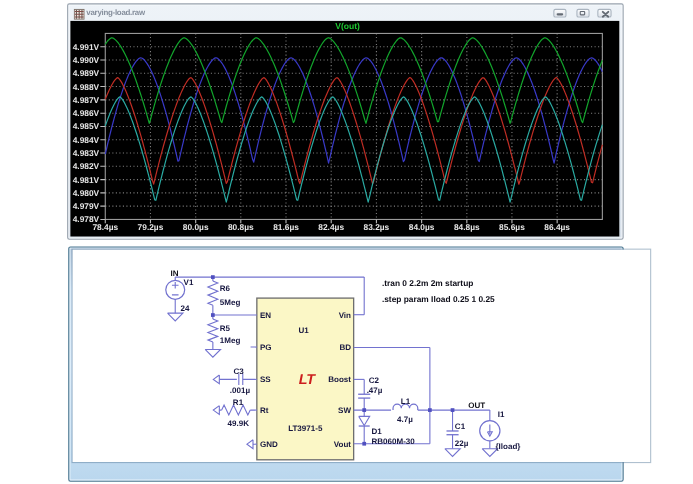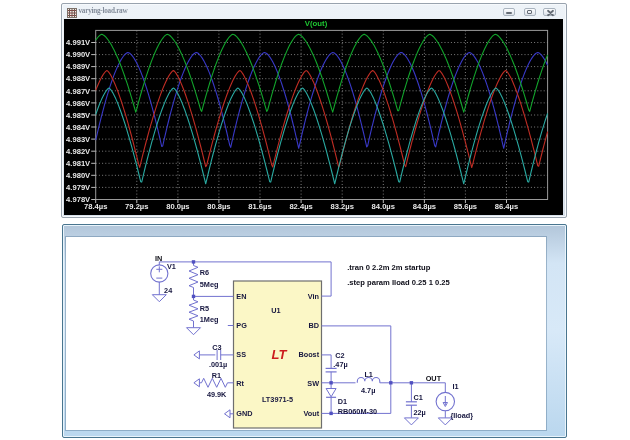--- a/index.html
+++ b/index.html
@@ -1,16 +1,16 @@
 <!DOCTYPE html>
 <html><head><meta charset="utf-8"><style>
 html,body{margin:0;padding:0;background:#fff;width:630px;height:440px;overflow:hidden}
 *{box-sizing:border-box}
 .win{position:absolute;border-radius:2px}
-.tbar{position:absolute;left:0;top:0;right:0;height:16px;font-family:Liberation Serif, serif;font-size:7.2px;font-weight:bold}
+.tbar{position:absolute;left:0;top:0;right:0;height:16px;font-family:Liberation Sans, sans-serif;font-size:7.2px;font-weight:bold}
 .cap{position:absolute;top:3.5px;left:16.5px;white-space:nowrap;letter-spacing:-0.25px}
 .btn{position:absolute;border-radius:2px}
 </style></head><body>
 
 <div class="win" style="left:61px;top:2.5px;width:506px;height:215px;background:linear-gradient(#eef3f8,#d8e1eb);border:1px solid #99a3ae;box-shadow:inset 0 0 0 1px #f6f9fc">
   <div class="tbar" style="color:#848d9b">
     <svg style="position:absolute;left:4.5px;top:4px" width="10" height="10" viewBox="0 0 10 10">
       <rect x="0.5" y="0.5" width="9" height="9" fill="#efe9e4" stroke="#7d726a"></rect>
       <path d="M1 2.5 H9 M1 5 H9 M1 7.5 H9" stroke="#8a4340" stroke-width="1"></path>
       <path d="M2.5 1 V9 M5 1 V9 M7.5 1 V9" stroke="#6b5a52" stroke-width="1"></path>
@@ -109,21 +109,21 @@
 <polyline fill="none" stroke="#12a52c" stroke-width="1.1" stroke-linejoin="round" points="31.7,21.3 32.7,19.8 33.7,18.5 34.7,17.3 35.7,16.4 36.7,15.7 37.7,15.3 38.7,15.6 39.7,16.2 40.7,17.0 41.7,17.9 42.7,19.1 43.7,20.3 44.7,21.7 45.7,23.2 46.7,24.8 47.7,26.6 48.7,28.4 49.7,30.3 50.7,32.3 51.7,34.4 52.7,36.7 53.7,38.9 54.7,41.3 55.7,43.8 56.7,46.3 57.7,48.9 58.7,51.6 59.7,54.4 60.7,57.3 61.7,60.2 62.7,63.2 63.7,66.2 64.7,69.3 65.7,72.5 66.7,75.8 67.7,79.1 68.7,82.5 69.7,86.0 70.7,89.5 71.7,93.1 72.7,90.1 73.7,86.4 74.7,82.7 75.7,79.1 76.7,75.5 77.7,72.0 78.7,68.6 79.7,65.3 80.7,62.1 81.7,58.9 82.7,55.8 83.7,52.8 84.7,49.9 85.7,47.0 86.7,44.3 87.7,41.6 88.7,39.1 89.7,36.6 90.7,34.2 91.7,31.9 92.7,29.8 93.7,27.7 94.7,25.8 95.7,23.9 96.7,22.2 97.7,20.7 98.7,19.3 99.7,18.0 100.7,16.9 101.7,16.1 102.7,15.5 103.7,15.4 104.7,15.8 105.7,16.5 106.7,17.3 107.7,18.4 108.7,19.6 109.7,20.9 110.7,22.3 111.7,23.8 112.7,25.5 113.7,27.3 114.7,29.1 115.7,31.1 116.7,33.2 117.7,35.3 118.7,37.6 119.7,39.9 120.7,42.3 121.7,44.8 122.7,47.4 123.7,50.0 124.7,52.7 125.7,55.5 126.7,58.4 127.7,61.4 128.7,64.4 129.7,67.5 130.7,70.6 131.7,73.8 132.7,77.1 133.7,80.5 134.7,83.9 135.7,87.4 136.7,90.9 137.7,92.4 138.7,88.6 139.7,84.9 140.7,81.2 141.7,77.6 142.7,74.1 143.7,70.7 144.7,67.3 145.7,64.0 146.7,60.8 147.7,57.7 148.7,54.6 149.7,51.6 150.7,48.7 151.7,45.9 152.7,43.2 153.7,40.6 154.7,38.1 155.7,35.6 156.7,33.3 157.7,31.1 158.7,28.9 159.7,26.9 160.7,25.0 161.7,23.2 162.7,21.6 163.7,20.1 164.7,18.7 165.7,17.6 166.7,16.6 167.7,15.8 168.7,15.3 169.7,15.5 170.7,16.0 171.7,16.8 172.7,17.7 173.7,18.8 174.7,20.1 175.7,21.4 176.7,22.9 177.7,24.5 178.7,26.2 179.7,28.0 180.7,29.9 181.7,31.9 182.7,34.0 183.7,36.2 184.7,38.5 185.7,40.8 186.7,43.3 187.7,45.8 188.7,48.4 189.7,51.1 190.7,53.8 191.7,56.7 192.7,59.6 193.7,62.6 194.7,65.6 195.7,68.7 196.7,71.9 197.7,75.1 198.7,78.5 199.7,81.8 200.7,85.3 201.7,88.8 202.7,92.4 203.7,90.9 204.7,87.1 205.7,83.4 206.7,79.8 207.7,76.2 208.7,72.7 209.7,69.3 210.7,66.0 211.7,62.7 212.7,59.5 213.7,56.4 214.7,53.4 215.7,50.5 216.7,47.6 217.7,44.8 218.7,42.2 219.7,39.6 220.7,37.1 221.7,34.7 222.7,32.4 223.7,30.2 224.7,28.1 225.7,26.1 226.7,24.3 227.7,22.6 228.7,21.0 229.7,19.5 230.7,18.2 231.7,17.1 232.7,16.2 233.7,15.6 234.7,15.3 235.7,15.7 236.7,16.3 237.7,17.2 238.7,18.2 239.7,19.3 240.7,20.6 241.7,22.0 242.7,23.5 243.7,25.2 244.7,26.9 245.7,28.8 246.7,30.7 247.7,32.7 248.7,34.9 249.7,37.1 250.7,39.4 251.7,41.8 252.7,44.3 253.7,46.8 254.7,49.5 255.7,52.2 256.7,55.0 257.7,57.8 258.7,60.8 259.7,63.8 260.7,66.8 261.7,70.0 262.7,73.2 263.7,76.5 264.7,79.8 265.7,83.2 266.7,86.7 267.7,90.2 268.7,93.2 269.7,89.4 270.7,85.6 271.7,81.9 272.7,78.3 273.7,74.8 274.7,71.3 275.7,68.0 276.7,64.7 277.7,61.4 278.7,58.3 279.7,55.2 280.7,52.2 281.7,49.3 282.7,46.5 283.7,43.8 284.7,41.1 285.7,38.6 286.7,36.1 287.7,33.7 288.7,31.5 289.7,29.3 290.7,27.3 291.7,25.4 292.7,23.6 293.7,21.9 294.7,20.4 295.7,19.0 296.7,17.8 297.7,16.7 298.7,15.9 299.7,15.4 300.7,15.4 301.7,15.9 302.7,16.6 303.7,17.5 304.7,18.6 305.7,19.8 306.7,21.1 307.7,22.6 308.7,24.2 309.7,25.8 310.7,27.6 311.7,29.5 312.7,31.5 313.7,33.6 314.7,35.8 315.7,38.0 316.7,40.4 317.7,42.8 318.7,45.3 319.7,47.9 320.7,50.5 321.7,53.3 322.7,56.1 323.7,59.0 324.7,62.0 325.7,65.0 326.7,68.1 327.7,71.3 328.7,74.5 329.7,77.8 330.7,81.2 331.7,84.6 332.7,88.1 333.7,91.7 334.7,91.6 335.7,87.8 336.7,84.1 337.7,80.5 338.7,76.9 339.7,73.4 340.7,70.0 341.7,66.6 342.7,63.4 343.7,60.2 344.7,57.0 345.7,54.0 346.7,51.0 347.7,48.2 348.7,45.4 349.7,42.7 350.7,40.1 351.7,37.6 352.7,35.1 353.7,32.8 354.7,30.6 355.7,28.5 356.7,26.5 357.7,24.7 358.7,22.9 359.7,21.3 360.7,19.8 361.7,18.5 362.7,17.3 363.7,16.4 364.7,15.7 365.7,15.3 366.7,15.6 367.7,16.2 368.7,17.0 369.7,17.9 370.7,19.1 371.7,20.3 372.7,21.7 373.7,23.2 374.7,24.8 375.7,26.6 376.7,28.4 377.7,30.3 378.7,32.3 379.7,34.4 380.7,36.7 381.7,38.9 382.7,41.3 383.7,43.8 384.7,46.3 385.7,48.9 386.7,51.6 387.7,54.4 388.7,57.3 389.7,60.2 390.7,63.2 391.7,66.2 392.7,69.3 393.7,72.5 394.7,75.8 395.7,79.1 396.7,82.5 397.7,86.0 398.7,89.5 399.7,93.1 400.7,90.1 401.7,86.4 402.7,82.7 403.7,79.1 404.7,75.5 405.7,72.0 406.7,68.6 407.7,65.3 408.7,62.1 409.7,58.9 410.7,55.8 411.7,52.8 412.7,49.9 413.7,47.0 414.7,44.3 415.7,41.6 416.7,39.1 417.7,36.6 418.7,34.2 419.7,31.9 420.7,29.8 421.7,27.7 422.7,25.8 423.7,23.9 424.7,22.2 425.7,20.7 426.7,19.3 427.7,18.0 428.7,16.9 429.7,16.1 430.7,15.5 431.7,15.4 432.7,15.8 433.7,16.5 434.7,17.3 435.7,18.4 436.7,19.6 437.7,20.9 438.7,22.3 439.7,23.8 440.7,25.5 441.7,27.3 442.7,29.1 443.7,31.1 444.7,33.2 445.7,35.3 446.7,37.6 447.7,39.9 448.7,42.3 449.7,44.8 450.7,47.4 451.7,50.0 452.7,52.7 453.7,55.5 454.7,58.4 455.7,61.4 456.7,64.4 457.7,67.5 458.7,70.6 459.7,73.8 460.7,77.1 461.7,80.5 462.7,83.9 463.7,87.4 464.7,90.9 465.7,92.4 466.7,88.6 467.7,84.9 468.7,81.2 469.7,77.6 470.7,74.1 471.7,70.7 472.7,67.3 473.7,64.0 474.7,60.8 475.7,57.7 476.7,54.6 477.7,51.6 478.7,48.7 479.7,45.9 480.7,43.2 481.7,40.6 482.7,38.1 483.6,35.9"></polyline>
 <polyline fill="none" stroke="#c02d24" stroke-width="1.1" stroke-linejoin="round" points="31.7,71.3 32.7,68.8 33.7,66.5 34.7,64.2 35.7,62.0 36.7,60.0 37.7,58.1 38.7,56.4 39.7,54.8 40.7,53.5 41.7,52.4 42.7,51.6 43.7,52.0 44.7,53.1 45.7,54.5 46.7,56.1 47.7,58.0 48.7,60.0 49.7,62.2 50.7,64.5 51.7,66.9 52.7,69.4 53.7,72.0 54.7,74.8 55.7,77.6 56.7,80.5 57.7,83.5 58.7,86.6 59.7,89.8 60.7,93.0 61.7,96.4 62.7,99.7 63.7,103.2 64.7,106.7 65.7,110.3 66.7,114.0 67.7,117.7 68.7,121.5 69.7,125.4 70.7,129.3 71.7,133.2 72.7,137.2 73.7,141.3 74.7,145.4 75.7,148.4 76.7,144.3 77.7,140.2 78.7,136.2 79.7,132.2 80.7,128.3 81.7,124.5 82.7,120.7 83.7,117.0 84.7,113.3 85.7,109.7 86.7,106.2 87.7,102.8 88.7,99.4 89.7,96.1 90.7,92.8 91.7,89.7 92.7,86.6 93.7,83.6 94.7,80.7 95.7,77.9 96.7,75.1 97.7,72.5 98.7,69.9 99.7,67.5 100.7,65.2 101.7,63.0 102.7,60.9 103.7,58.9 104.7,57.1 105.7,55.5 106.7,54.1 107.7,52.8 108.7,51.9 109.7,51.6 110.7,52.5 111.7,53.8 112.7,55.4 113.7,57.1 114.7,59.1 115.7,61.2 116.7,63.4 117.7,65.8 118.7,68.2 119.7,70.8 120.7,73.5 121.7,76.3 122.7,79.2 123.7,82.2 124.7,85.2 125.7,88.3 126.7,91.6 127.7,94.9 128.7,98.2 129.7,101.6 130.7,105.1 131.7,108.7 132.7,112.3 133.7,116.0 134.7,119.8 135.7,123.6 136.7,127.5 137.7,131.4 138.7,135.4 139.7,139.5 140.7,143.6 141.7,147.7 142.7,146.1 143.7,142.0 144.7,138.0 145.7,134.0 146.7,130.1 147.7,126.2 148.7,122.4 149.7,118.6 150.7,115.0 151.7,111.3 152.7,107.8 153.7,104.3 154.7,100.9 155.7,97.5 156.7,94.3 157.7,91.1 158.7,88.0 159.7,84.9 160.7,82.0 161.7,79.1 162.7,76.3 163.7,73.7 164.7,71.1 165.7,68.6 166.7,66.2 167.7,64.0 168.7,61.8 169.7,59.8 170.7,57.9 171.7,56.2 172.7,54.7 173.7,53.3 174.7,52.3 175.7,51.6 176.7,52.0 177.7,53.2 178.7,54.6 179.7,56.3 180.7,58.2 181.7,60.2 182.7,62.4 183.7,64.7 184.7,67.1 185.7,69.7 186.7,72.3 187.7,75.0 188.7,77.9 189.7,80.8 190.7,83.8 191.7,86.9 192.7,90.1 193.7,93.4 194.7,96.7 195.7,100.1 196.7,103.6 197.7,107.1 198.7,110.7 199.7,114.4 200.7,118.1 201.7,121.9 202.7,125.7 203.7,129.6 204.7,133.6 205.7,137.6 206.7,141.7 207.7,145.8 208.7,148.0 209.7,143.9 210.7,139.8 211.7,135.8 212.7,131.8 213.7,127.9 214.7,124.1 215.7,120.3 216.7,116.6 217.7,113.0 218.7,109.4 219.7,105.9 220.7,102.4 221.7,99.0 222.7,95.7 223.7,92.5 224.7,89.4 225.7,86.3 226.7,83.3 227.7,80.4 228.7,77.6 229.7,74.9 230.7,72.2 231.7,69.7 232.7,67.3 233.7,65.0 234.7,62.8 235.7,60.7 236.7,58.8 237.7,57.0 238.7,55.4 239.7,53.9 240.7,52.7 241.7,51.8 242.7,51.7 243.7,52.6 244.7,54.0 245.7,55.5 246.7,57.3 247.7,59.3 248.7,61.4 249.7,63.6 250.7,66.0 251.7,68.5 252.7,71.1 253.7,73.8 254.7,76.6 255.7,79.5 256.7,82.5 257.7,85.5 258.7,88.7 259.7,91.9 260.7,95.2 261.7,98.6 262.7,102.0 263.7,105.5 264.7,109.1 265.7,112.7 266.7,116.4 267.7,120.2 268.7,124.0 269.7,127.9 270.7,131.8 271.7,135.8 272.7,139.9 273.7,144.0 274.7,148.1 275.7,145.7 276.7,141.6 277.7,137.6 278.7,133.6 279.7,129.7 280.7,125.8 281.7,122.0 282.7,118.3 283.7,114.6 284.7,111.0 285.7,107.4 286.7,104.0 287.7,100.5 288.7,97.2 289.7,94.0 290.7,90.8 291.7,87.7 292.7,84.6 293.7,81.7 294.7,78.8 295.7,76.1 296.7,73.4 297.7,70.8 298.7,68.4 299.7,66.0 300.7,63.7 301.7,61.6 302.7,59.6 303.7,57.8 304.7,56.1 305.7,54.5 306.7,53.2 307.7,52.2 308.7,51.5 309.7,52.1 310.7,53.3 311.7,54.8 312.7,56.5 313.7,58.4 314.7,60.4 315.7,62.6 316.7,64.9 317.7,67.4 318.7,69.9 319.7,72.6 320.7,75.3 321.7,78.2 322.7,81.1 323.7,84.1 324.7,87.2 325.7,90.4 326.7,93.7 327.7,97.0 328.7,100.4 329.7,103.9 330.7,107.5 331.7,111.1 332.7,114.7 333.7,118.5 334.7,122.3 335.7,126.1 336.7,130.0 337.7,134.0 338.7,138.0 339.7,142.1 340.7,146.2 341.7,147.6 342.7,143.5 343.7,139.4 344.7,135.4 345.7,131.4 346.7,127.5 347.7,123.7 348.7,119.9 349.7,116.2 350.7,112.6 351.7,109.0 352.7,105.5 353.7,102.1 354.7,98.7 355.7,95.4 356.7,92.2 357.7,89.1 358.7,86.0 359.7,83.0 360.7,80.1 361.7,77.3 362.7,74.6 363.7,72.0 364.7,69.5 365.7,67.0 366.7,64.7 367.7,62.6 368.7,60.5 369.7,58.6 370.7,56.8 371.7,55.2 372.7,53.8 373.7,52.6 374.7,51.7 375.7,51.7 376.7,52.8 377.7,54.1 378.7,55.7 379.7,57.5 380.7,59.5 381.7,61.6 382.7,63.9 383.7,66.3 384.7,68.8 385.7,71.4 386.7,74.1 387.7,76.9 388.7,79.8 389.7,82.8 390.7,85.8 391.7,89.0 392.7,92.2 393.7,95.5 394.7,98.9 395.7,102.3 396.7,105.9 397.7,109.4 398.7,113.1 399.7,116.8 400.7,120.6 401.7,124.4 402.7,128.3 403.7,132.2 404.7,136.2 405.7,140.3 406.7,144.4 407.7,148.5 408.7,145.3 409.7,141.2 410.7,137.2 411.7,133.2 412.7,129.3 413.7,125.4 414.7,121.6 415.7,117.9 416.7,114.2 417.7,110.6 418.7,107.1 419.7,103.6 420.7,100.2 421.7,96.9 422.7,93.6 423.7,90.5 424.7,87.4 425.7,84.3 426.7,81.4 427.7,78.6 428.7,75.8 429.7,73.1 430.7,70.6 431.7,68.1 432.7,65.8 433.7,63.5 434.7,61.4 435.7,59.4 436.7,57.6 437.7,55.9 438.7,54.4 439.7,53.1 440.7,52.1 441.7,51.5 442.7,52.2 443.7,53.5 444.7,55.0 445.7,56.7 446.7,58.6 447.7,60.6 448.7,62.8 449.7,65.2 450.7,67.6 451.7,70.2 452.7,72.8 453.7,75.6 454.7,78.5 455.7,81.4 456.7,84.4 457.7,87.6 458.7,90.8 459.7,94.0 460.7,97.4 461.7,100.8 462.7,104.3 463.7,107.8 464.7,111.4 465.7,115.1 466.7,118.9 467.7,122.7 468.7,126.5 469.7,130.4 470.7,134.4 471.7,138.4 472.7,142.5 473.7,146.7 474.7,147.2 475.7,143.1 476.7,139.0 477.7,135.0 478.7,131.0 479.7,127.2 480.7,123.3 481.7,119.6 482.7,115.9 483.6,112.6"></polyline>
 <polyline fill="none" stroke="#2aaaa2" stroke-width="1.1" stroke-linejoin="round" points="31.7,95.6 32.7,92.7 33.7,90.0 34.7,87.3 35.7,84.8 36.7,82.4 37.7,80.1 38.7,78.0 39.7,76.0 40.7,74.2 41.7,72.5 42.7,71.1 43.7,69.9 44.7,69.1 45.7,69.5 46.7,70.6 47.7,72.0 48.7,73.6 49.7,75.5 50.7,77.5 51.7,79.6 52.7,81.9 53.7,84.3 54.7,86.9 55.7,89.5 56.7,92.2 57.7,95.0 58.7,98.0 59.7,101.0 60.7,104.0 61.7,107.2 62.7,110.4 63.7,113.8 64.7,117.1 65.7,120.6 66.7,124.1 67.7,127.7 68.7,131.4 69.7,135.1 70.7,138.9 71.7,142.7 72.7,146.6 73.7,150.5 74.7,154.5 75.7,158.6 76.7,162.7 77.7,163.1 78.7,158.8 79.7,154.6 80.7,150.5 81.7,146.4 82.7,142.4 83.7,138.5 84.7,134.6 85.7,130.8 86.7,127.1 87.7,123.4 88.7,119.8 89.7,116.3 90.7,112.9 91.7,109.6 92.7,106.3 93.7,103.1 94.7,100.0 95.7,97.0 96.7,94.1 97.7,91.3 98.7,88.7 99.7,86.1 100.7,83.6 101.7,81.3 102.7,79.0 103.7,77.0 104.7,75.1 105.7,73.3 106.7,71.8 107.7,70.5 108.7,69.5 109.7,69.1 110.7,70.0 111.7,71.2 112.7,72.8 113.7,74.5 114.7,76.5 115.7,78.5 116.7,80.8 117.7,83.1 118.7,85.6 119.7,88.2 120.7,90.8 121.7,93.6 122.7,96.5 123.7,99.4 124.7,102.5 125.7,105.6 126.7,108.8 127.7,112.1 128.7,115.4 129.7,118.9 130.7,122.4 131.7,125.9 132.7,129.5 133.7,133.2 134.7,137.0 135.7,140.8 136.7,144.6 137.7,148.6 138.7,152.5 139.7,156.6 140.7,160.7 141.7,164.8 142.7,160.9 143.7,156.7 144.7,152.5 145.7,148.4 146.7,144.4 147.7,140.4 148.7,136.5 149.7,132.7 150.7,128.9 151.7,125.2 152.7,121.6 153.7,118.1 154.7,114.6 155.7,111.2 156.7,107.9 157.7,104.7 158.7,101.6 159.7,98.5 160.7,95.6 161.7,92.7 162.7,90.0 163.7,87.3 164.7,84.8 165.7,82.4 166.7,80.1 167.7,78.0 168.7,76.0 169.7,74.2 170.7,72.5 171.7,71.1 172.7,69.9 173.7,69.1 174.7,69.5 175.7,70.6 176.7,72.0 177.7,73.6 178.7,75.5 179.7,77.5 180.7,79.6 181.7,81.9 182.7,84.3 183.7,86.9 184.7,89.5 185.7,92.2 186.7,95.0 187.7,98.0 188.7,101.0 189.7,104.0 190.7,107.2 191.7,110.4 192.7,113.8 193.7,117.1 194.7,120.6 195.7,124.1 196.7,127.7 197.7,131.4 198.7,135.1 199.7,138.9 200.7,142.7 201.7,146.6 202.7,150.5 203.7,154.5 204.7,158.6 205.7,162.7 206.7,163.1 207.7,158.8 208.7,154.6 209.7,150.5 210.7,146.4 211.7,142.4 212.7,138.5 213.7,134.6 214.7,130.8 215.7,127.1 216.7,123.4 217.7,119.8 218.7,116.3 219.7,112.9 220.7,109.6 221.7,106.3 222.7,103.1 223.7,100.0 224.7,97.0 225.7,94.1 226.7,91.3 227.7,88.7 228.7,86.1 229.7,83.6 230.7,81.3 231.7,79.0 232.7,77.0 233.7,75.1 234.7,73.3 235.7,71.8 236.7,70.5 237.7,69.5 238.7,69.1 239.7,70.0 240.7,71.2 241.7,72.8 242.7,74.5 243.7,76.5 244.7,78.5 245.7,80.8 246.7,83.1 247.7,85.6 248.7,88.2 249.7,90.8 250.7,93.6 251.7,96.5 252.7,99.4 253.7,102.5 254.7,105.6 255.7,108.8 256.7,112.1 257.7,115.4 258.7,118.9 259.7,122.4 260.7,125.9 261.7,129.5 262.7,133.2 263.7,137.0 264.7,140.8 265.7,144.6 266.7,148.6 267.7,152.5 268.7,156.6 269.7,160.7 270.7,164.8 271.7,160.9 272.7,156.7 273.7,152.5 274.7,148.4 275.7,144.4 276.7,140.4 277.7,136.5 278.7,132.7 279.7,128.9 280.7,125.2 281.7,121.6 282.7,118.1 283.7,114.6 284.7,111.2 285.7,107.9 286.7,104.7 287.7,101.6 288.7,98.5 289.7,95.6 290.7,92.7 291.7,90.0 292.7,87.3 293.7,84.8 294.7,82.4 295.7,80.1 296.7,78.0 297.7,76.0 298.7,74.2 299.7,72.5 300.7,71.1 301.7,69.9 302.7,69.1 303.7,69.5 304.7,70.6 305.7,72.0 306.7,73.6 307.7,75.5 308.7,77.5 309.7,79.6 310.7,81.9 311.7,84.3 312.7,86.9 313.7,89.5 314.7,92.2 315.7,95.0 316.7,98.0 317.7,101.0 318.7,104.0 319.7,107.2 320.7,110.4 321.7,113.8 322.7,117.1 323.7,120.6 324.7,124.1 325.7,127.7 326.7,131.4 327.7,135.1 328.7,138.9 329.7,142.7 330.7,146.6 331.7,150.5 332.7,154.5 333.7,158.6 334.7,162.7 335.7,163.1 336.7,158.8 337.7,154.6 338.7,150.5 339.7,146.4 340.7,142.4 341.7,138.5 342.7,134.6 343.7,130.8 344.7,127.1 345.7,123.4 346.7,119.8 347.7,116.3 348.7,112.9 349.7,109.6 350.7,106.3 351.7,103.1 352.7,100.0 353.7,97.0 354.7,94.1 355.7,91.3 356.7,88.7 357.7,86.1 358.7,83.6 359.7,81.3 360.7,79.0 361.7,77.0 362.7,75.1 363.7,73.3 364.7,71.8 365.7,70.5 366.7,69.5 367.7,69.1 368.7,70.0 369.7,71.2 370.7,72.8 371.7,74.5 372.7,76.5 373.7,78.5 374.7,80.8 375.7,83.1 376.7,85.6 377.7,88.2 378.7,90.8 379.7,93.6 380.7,96.5 381.7,99.4 382.7,102.5 383.7,105.6 384.7,108.8 385.7,112.1 386.7,115.4 387.7,118.9 388.7,122.4 389.7,125.9 390.7,129.5 391.7,133.2 392.7,137.0 393.7,140.8 394.7,144.6 395.7,148.6 396.7,152.5 397.7,156.6 398.7,160.7 399.7,164.8 400.7,160.9 401.7,156.7 402.7,152.5 403.7,148.4 404.7,144.4 405.7,140.4 406.7,136.5 407.7,132.7 408.7,128.9 409.7,125.2 410.7,121.6 411.7,118.1 412.7,114.6 413.7,111.2 414.7,107.9 415.7,104.7 416.7,101.6 417.7,98.5 418.7,95.6 419.7,92.7 420.7,90.0 421.7,87.3 422.7,84.8 423.7,82.4 424.7,80.1 425.7,78.0 426.7,76.0 427.7,74.2 428.7,72.5 429.7,71.1 430.7,69.9 431.7,69.1 432.7,69.5 433.7,70.6 434.7,72.0 435.7,73.6 436.7,75.5 437.7,77.5 438.7,79.6 439.7,81.9 440.7,84.3 441.7,86.9 442.7,89.5 443.7,92.2 444.7,95.0 445.7,98.0 446.7,101.0 447.7,104.0 448.7,107.2 449.7,110.4 450.7,113.8 451.7,117.1 452.7,120.6 453.7,124.1 454.7,127.7 455.7,131.4 456.7,135.1 457.7,138.9 458.7,142.7 459.7,146.6 460.7,150.5 461.7,154.5 462.7,158.6 463.7,162.7 464.7,163.1 465.7,158.8 466.7,154.6 467.7,150.5 468.7,146.4 469.7,142.4 470.7,138.5 471.7,134.6 472.7,130.8 473.7,127.1 474.7,123.4 475.7,119.8 476.7,116.3 477.7,112.9 478.7,109.6 479.7,106.3 480.7,103.1 481.7,100.0 482.7,97.0 483.6,94.4"></polyline>
 
 <text x="252" y="7.0" text-anchor="middle" font-family="'Liberation Sans',sans-serif" font-size="7.8" font-weight="bold" fill="#1ec832">V(out)</text>
 </svg>
   </div>
 </div>
 
 <div class="win" style="left:61.5px;top:223.5px;width:505.5px;height:214.5px;background:linear-gradient(180deg,#b2c6da 0%,#d3e5f5 18%,#d8e9f8 50%,#bad7ee 100%);border:1px solid #49758f;box-shadow:inset 0 0 0 1px #e9f4fb">
-  <div style="position:absolute;left:3px;top:12px;width:480px;height:193.5px;background:#fff;box-shadow:0 0 0 1px rgba(96,130,160,.5)">
+  <div style="position:absolute;left:3px;top:2px;width:525px;height:193.5px;background:#fff;box-shadow:0 0 0 1px rgba(96,130,160,.5)">
 <svg width="498" height="194" viewBox="0 0 498 194" style="position:absolute;left:0;top:0" font-family="'Liberation Sans',sans-serif">
         <rect x="167.5" y="44.0" width="88" height="147" fill="#fbf7c6" stroke="#6e6e6e" stroke-width="1.2"></rect>
 <line x1="93.3" y1="24.9" x2="265.1" y2="24.9" stroke="#7272cf" stroke-width="1"></line>
 <line x1="265.1" y1="24.9" x2="265.1" y2="59.1" stroke="#7272cf" stroke-width="1"></line>
 <line x1="265.1" y1="59.1" x2="255.5" y2="59.1" stroke="#7272cf" stroke-width="1"></line>
 <line x1="93.3" y1="24.9" x2="93.3" y2="28.1" stroke="#7272cf" stroke-width="1"></line>
 <line x1="93.3" y1="44.9" x2="93.3" y2="57.7" stroke="#7272cf" stroke-width="1"></line>
 <polyline fill="none" stroke="#7272cf" stroke-width="1" points="86.3,57.7 100.3,57.7 93.3,64.7 86.3,57.7"></polyline>
 <polyline fill="none" stroke="#7272cf" stroke-width="1" points="127.5,28.5 132.0,30.3 123.0,34.0 132.0,37.7 123.0,41.3 132.0,45.0 123.0,48.7 127.5,50.5"></polyline>
 <line x1="127.5" y1="24.9" x2="127.5" y2="28.5" stroke="#7272cf" stroke-width="1"></line>

